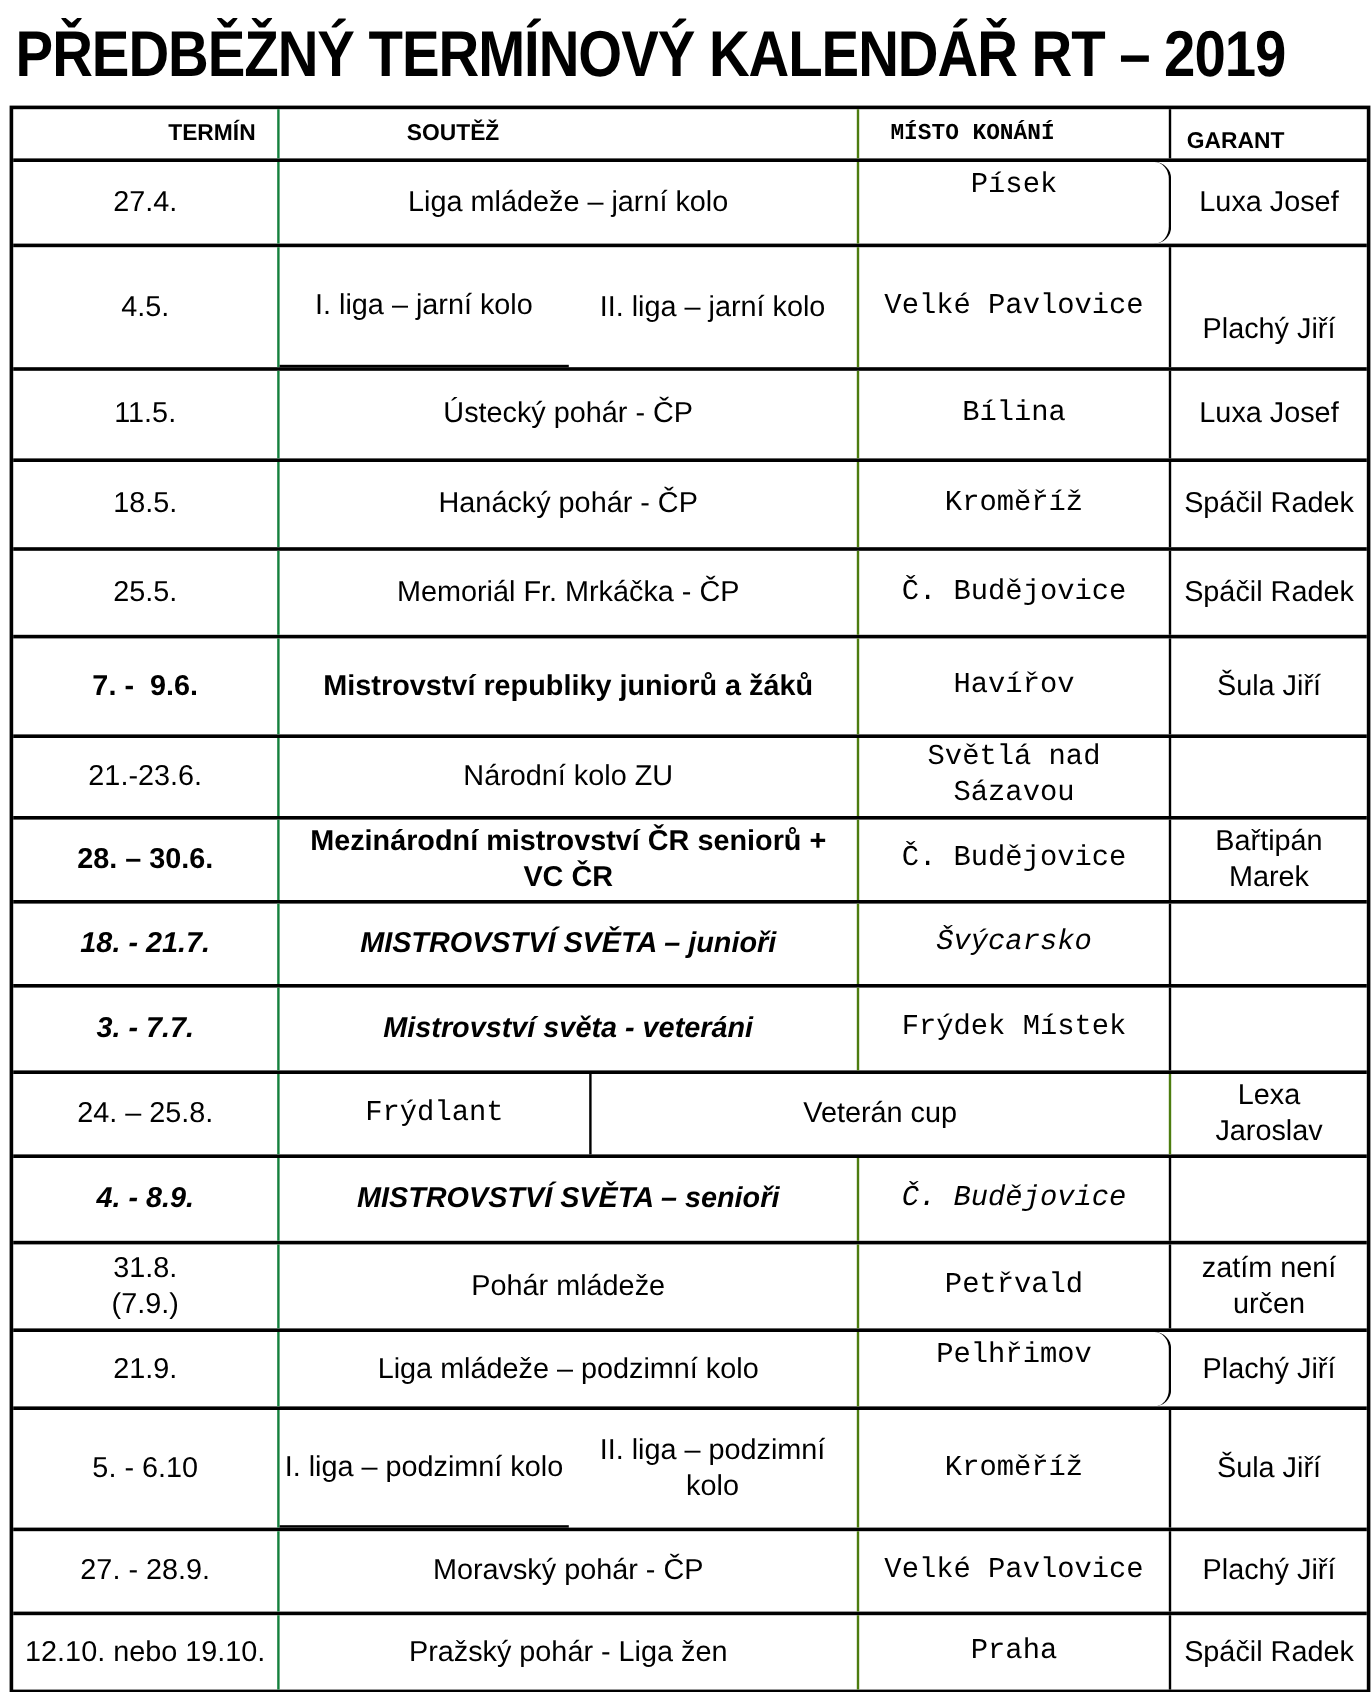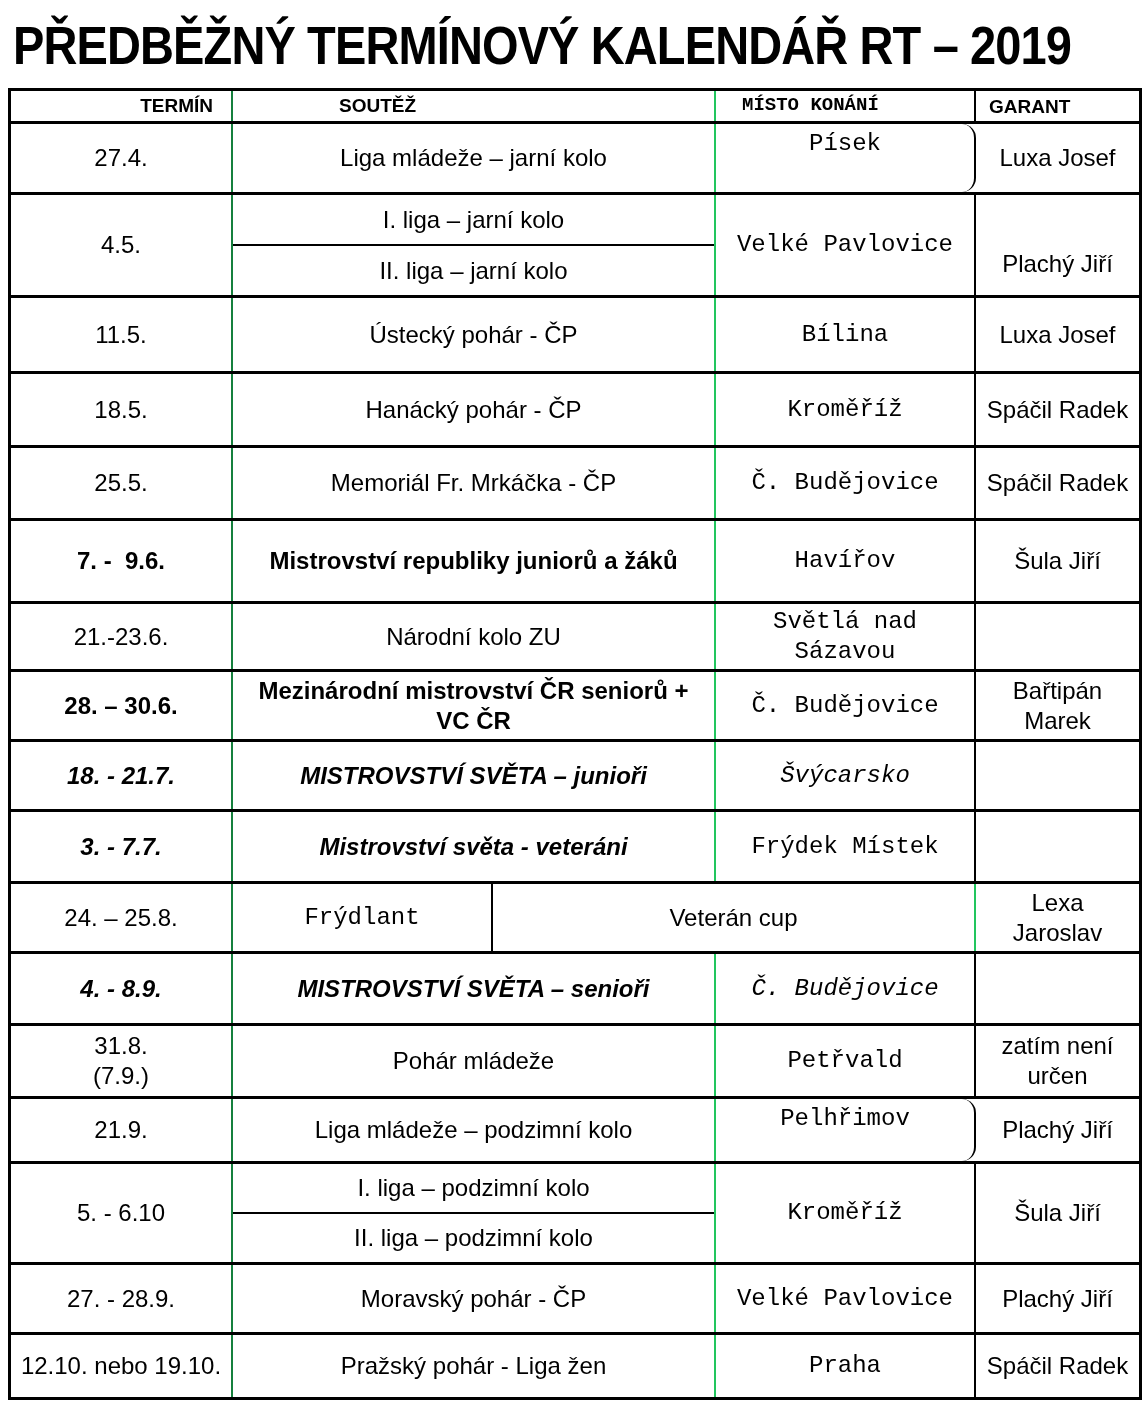--- a/index.html
+++ b/index.html
@@ -42,43 +42,43 @@
     align-items: center;
     justify-content: center;
     text-align: center;
     font-size: 24px;
     line-height: 1.25;
     white-space: pre-wrap;
     box-sizing: border-box;
     padding: 2px 4px;
   }
   .c1 { width: 222px; border-right: 2px solid #15803d; }
-  .c2 { width: 483px; border-right: 2px solid #22c55e; }
+  .c2 { width: 483px; border-right: 2px solid #4d7c0f; }
   .c3 { width: 260px; border-right: 2px solid #000; font-family: Liberation Mono, monospace; }
   .c4 { flex: 1; }
-  .split { flex-direction: column; padding: 0; align-items: stretch; }
+  .split { flex-direction: row; padding: 0; align-items: stretch; }
   .sub {
     flex: 1;
     display: flex;
     align-items: center;
     justify-content: center;
     text-align: center;
     white-space: pre-wrap;
     padding: 2px 4px;
   }
   .sub1 { border-bottom: 2px solid #000; }
   .b { font-weight: bold; }
   .it { font-style: italic; text-align: right; }
   .vtop { align-items: flex-start; padding-top: 5px; border-radius: 14px; }
   .vlow { align-items: flex-end; padding-bottom: 16px; }
   .header .c { font-size: 19px; font-weight: bold; }
   .hdr-termin { justify-content: flex-end; padding-right: 18px; }
   .hdr-soutez { justify-content: flex-start; padding-left: 106px; }
   .hdr-misto { justify-content: flex-start; padding-left: 26px; }
-  .hdr-garant { justify-content: flex-start; padding-left: 13px; align-items: flex-start; padding-top: 4px; }
+  .hdr-garant { justify-content: flex-start; padding-left: 13px; align-items: flex-start; padding-top: 4px; margin-top: 11px; }
 </style>
 </head>
 <body>
 
 <div class="page">
   <h1 class="title">PŘEDBĚŽNÝ TERMÍNOVÝ KALENDÁŘ RT – 2019</h1>
 
   <div class="tbl">
 
     <div class="row header" style="min-height:30px">

